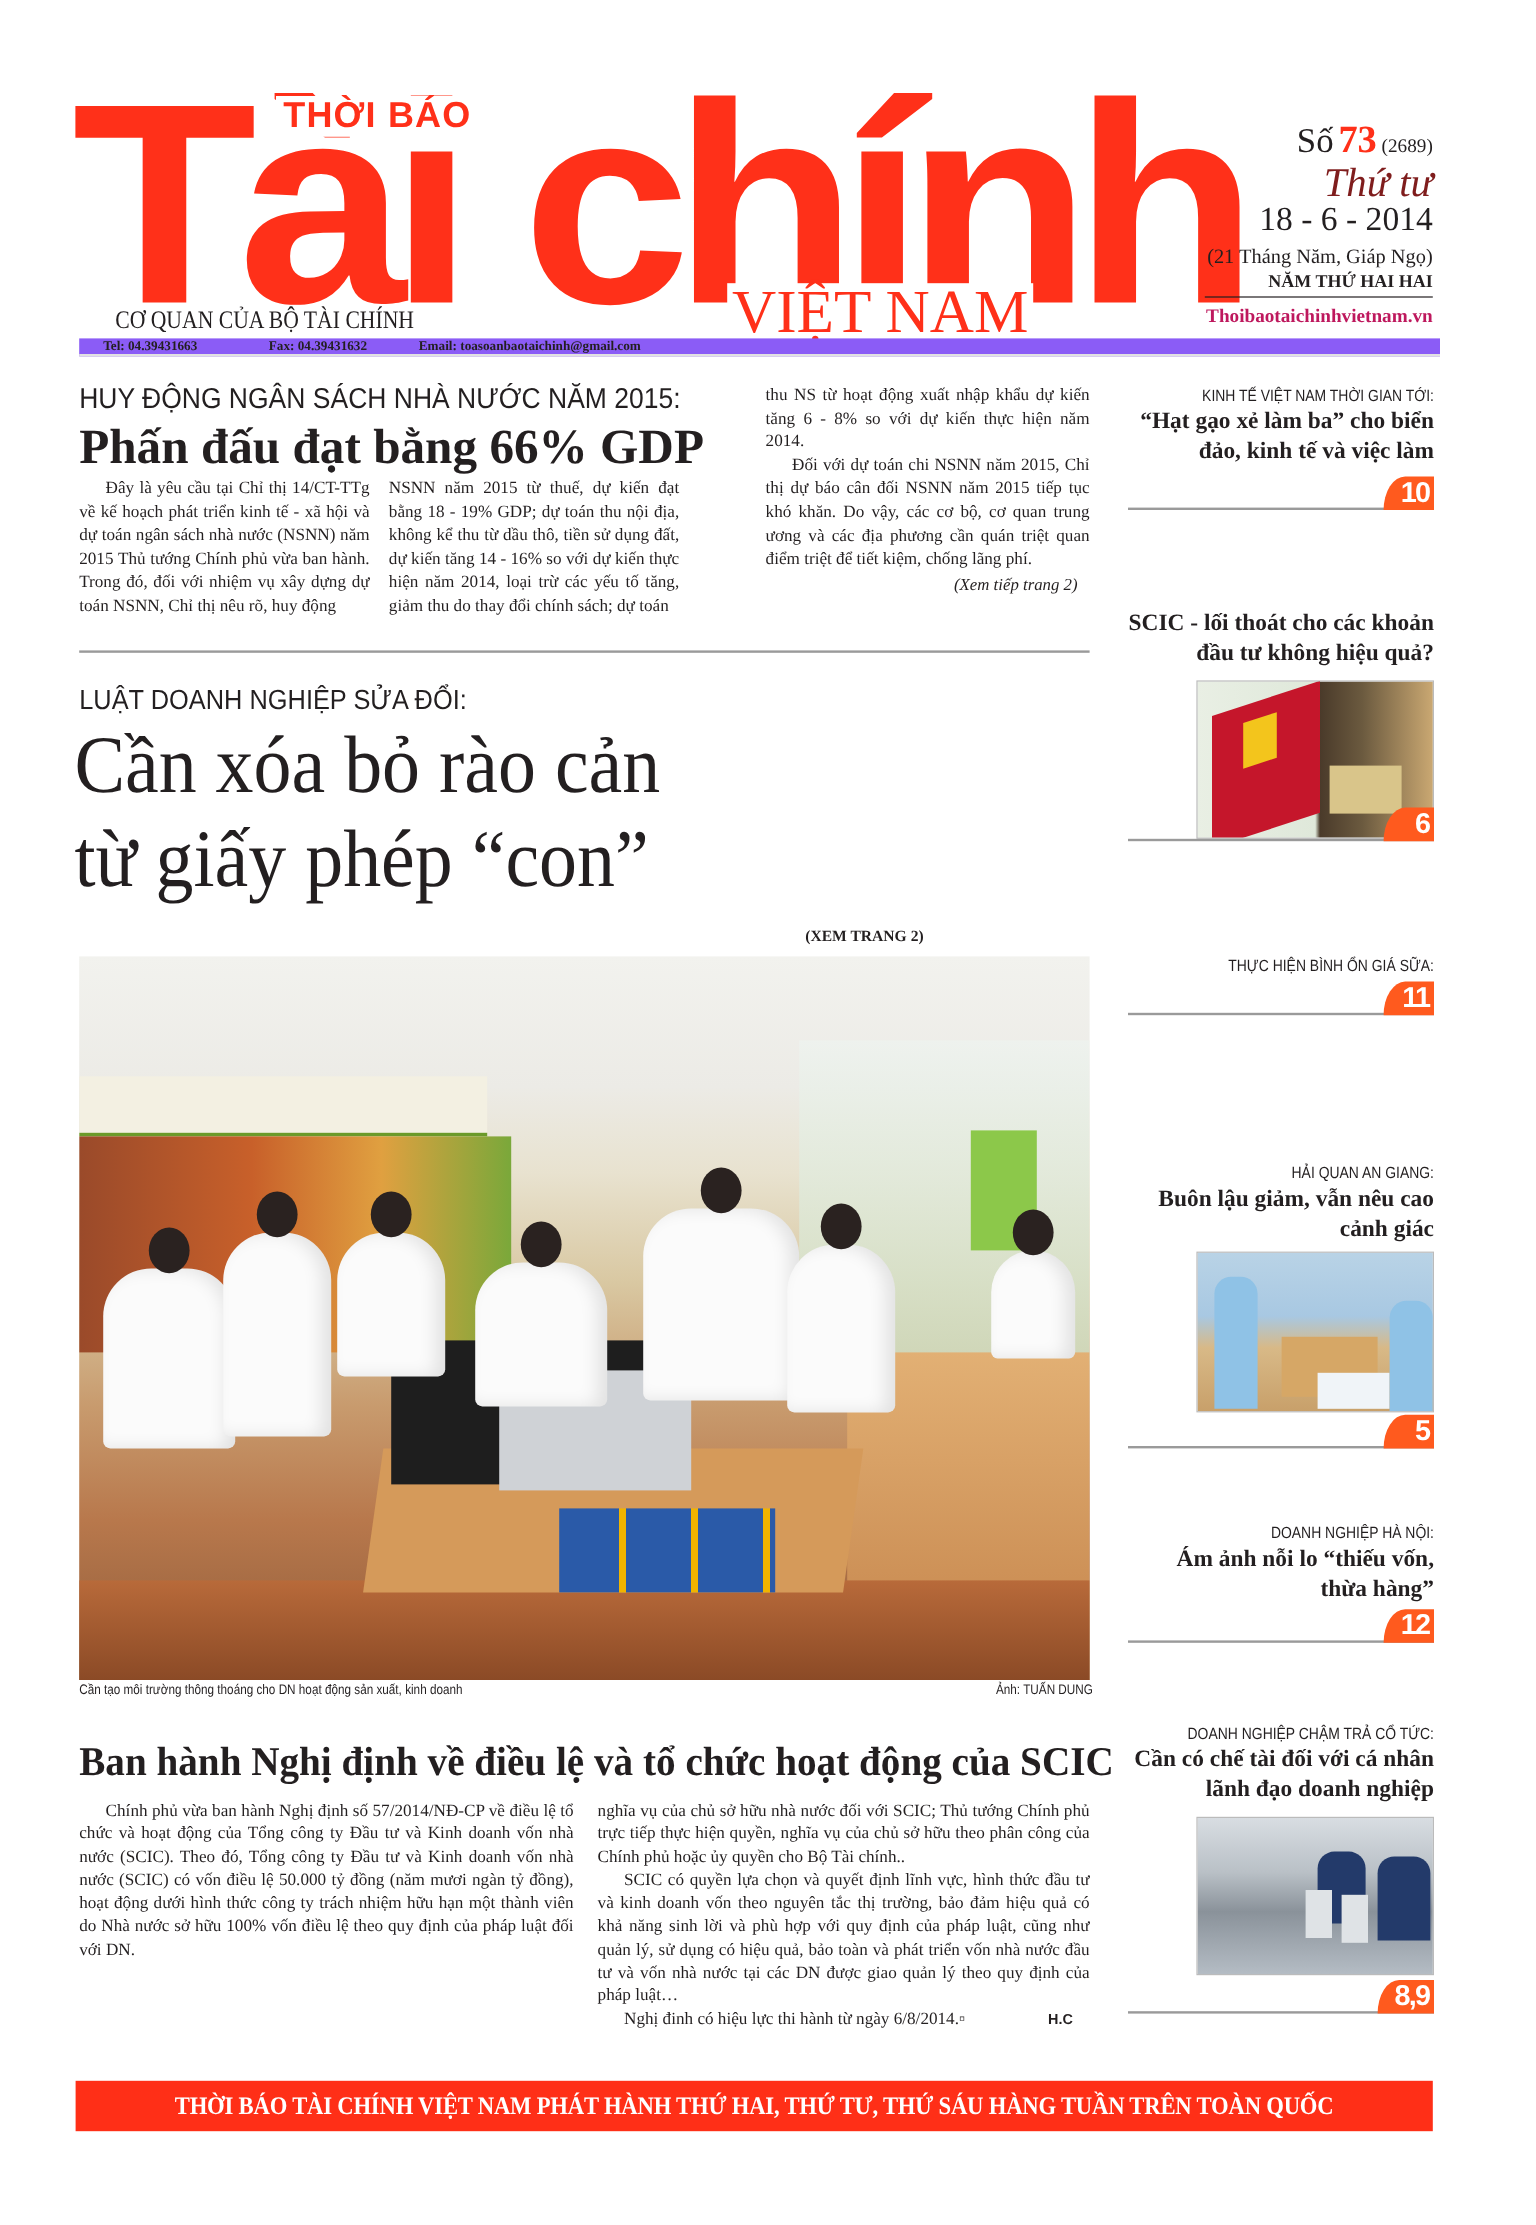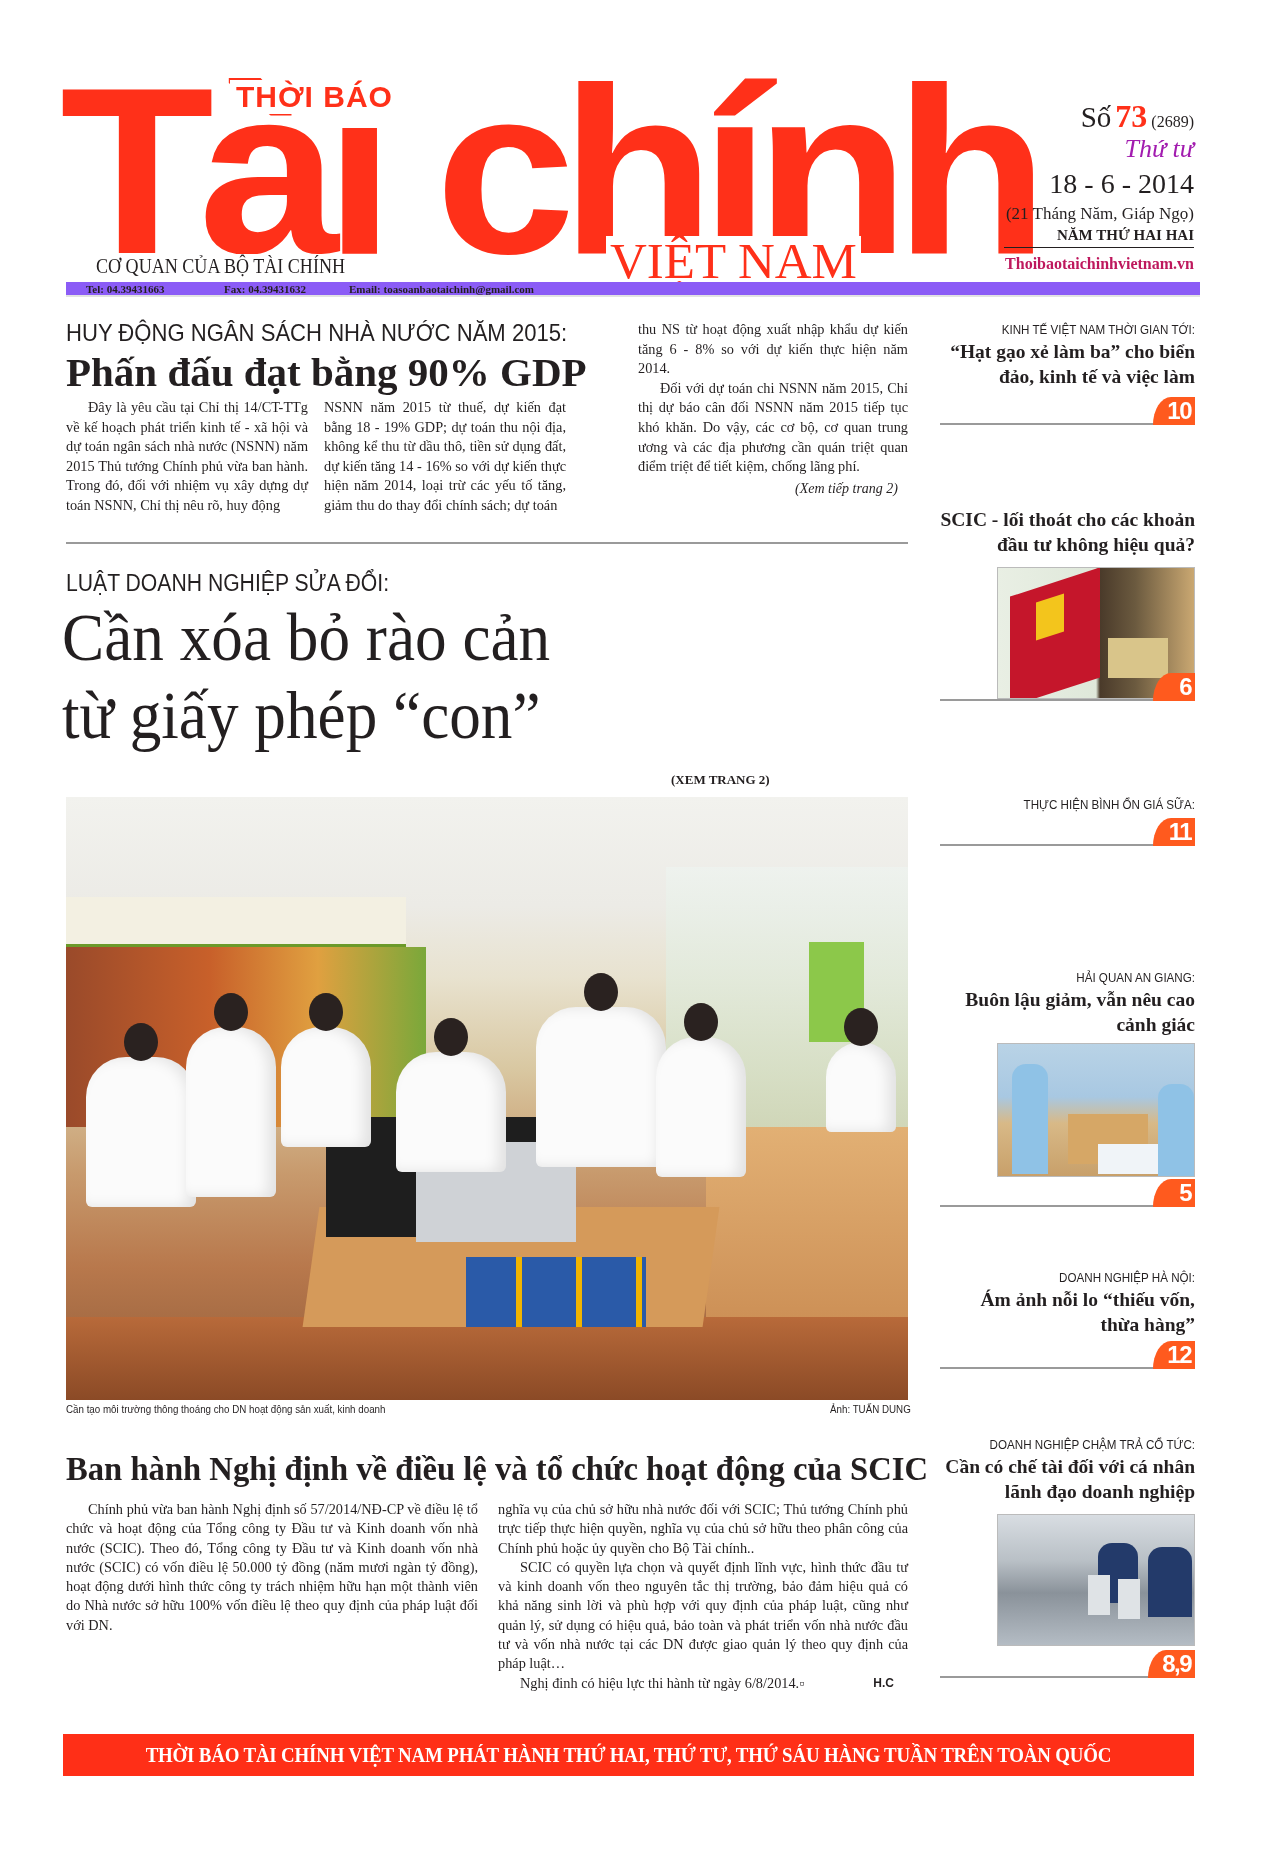--- a/index.html
+++ b/index.html
@@ -35,21 +35,21 @@
   }
   .contact-bar span {
     position: absolute; top: 0px; font-size: 11px; font-weight: 700; color: #231f20; line-height: 15px; white-space: nowrap;
   }
 
   
   .issue { right: 86px; top: 98px; text-align: center; white-space: nowrap; }
   .issue .so { font-size: 29px; color: #231f20; }
   .issue .num { font-size: 32px; font-weight: 700; color: #ff3019; }
   .issue .old { font-size: 16px; color: #231f20; }
-  .weekday { right: 86px; top: 134px; font-size: 26px; font-style: italic; color: #a21caf; white-space: nowrap; }
+  .weekday { right: 86px; top: 134px; font-size: 34px; font-style: italic; color: #7f1d1d; white-space: nowrap; }
   .date { right: 86px; top: 168px; font-size: 28px; color: #231f20; white-space: nowrap; }
   .lunar { right: 86px; top: 204px; font-size: 17px; color: #231f20; white-space: nowrap; }
   .year-line { right: 86px; top: 227px; font-size: 15px; font-weight: 700; color: #231f20; white-space: nowrap;
     border-bottom: 1px solid #231f20; padding-bottom: 3px; width: 190px; text-align: right; }
   .website { right: 86px; top: 255px; font-size: 16px; font-weight: 700; color: #be185d; white-space: nowrap; }
 
   
   .kicker { font-family: "Liberation Sans", sans-serif; font-weight: 400; color: #231f20; white-space: nowrap; }
   .k1 { left: 66px; top: 319px; font-size: 24px; transform: scaleX(0.92); transform-origin: left top; }
   .h1 { left: 66px; top: 348px; font-size: 41px; font-weight: 700; white-space: nowrap; }
@@ -161,21 +161,21 @@
   <span class="num">73</span>
   <span class="old">(2689)</span>
 </div>
 <div class="abs weekday">Thứ tư</div>
 <div class="abs date">18 - 6 - 2014</div>
 <div class="abs lunar">(21 Tháng Năm, Giáp Ngọ)</div>
 <div class="abs year-line">NĂM THỨ HAI HAI</div>
 <div class="abs website">Thoibaotaichinhvietnam.vn</div>
 
 <div class="abs kicker k1">HUY ĐỘNG NGÂN SÁCH NHÀ NƯỚC NĂM 2015:</div>
-<div class="abs h1">Phấn đấu đạt bằng 90% GDP</div>
+<div class="abs h1">Phấn đấu đạt bằng 66% GDP</div>
 <div class="abs col c1">
     <p>Đây là yêu cầu tại Chỉ thị 14/CT-TTg về kế hoạch phát triển kinh tế - xã hội và dự toán ngân sách nhà nước (NSNN) năm 2015 Thủ tướng Chính phủ vừa ban hành. Trong đó, đối với nhiệm vụ xây dựng dự toán NSNN, Chỉ thị nêu rõ, huy động</p>
   </div>
 <div class="abs col c2">
     <p class="noind">NSNN năm 2015 từ thuế, dự kiến đạt bằng 18 - 19% GDP; dự toán thu nội địa, không kể thu từ dầu thô, tiền sử dụng đất, dự kiến tăng 14 - 16% so với dự kiến thực hiện năm 2014, loại trừ các yếu tố tăng, giảm thu do thay đổi chính sách; dự toán</p>
   </div>
 <div class="abs col c3">
   <p class="noind">thu NS từ hoạt động xuất nhập khẩu dự kiến tăng 6 - 8% so với dự kiến thực hiện năm 2014.</p>
   <p>Đối với dự toán chi NSNN năm 2015, Chỉ thị dự báo cân đối NSNN năm 2015 tiếp tục khó khăn. Do vậy, các cơ bộ, cơ quan trung ương và các địa phương cần quán triệt quan điểm triệt để tiết kiệm, chống lãng phí.</p>
   <div class="more">(Xem tiếp trang 2)</div>

